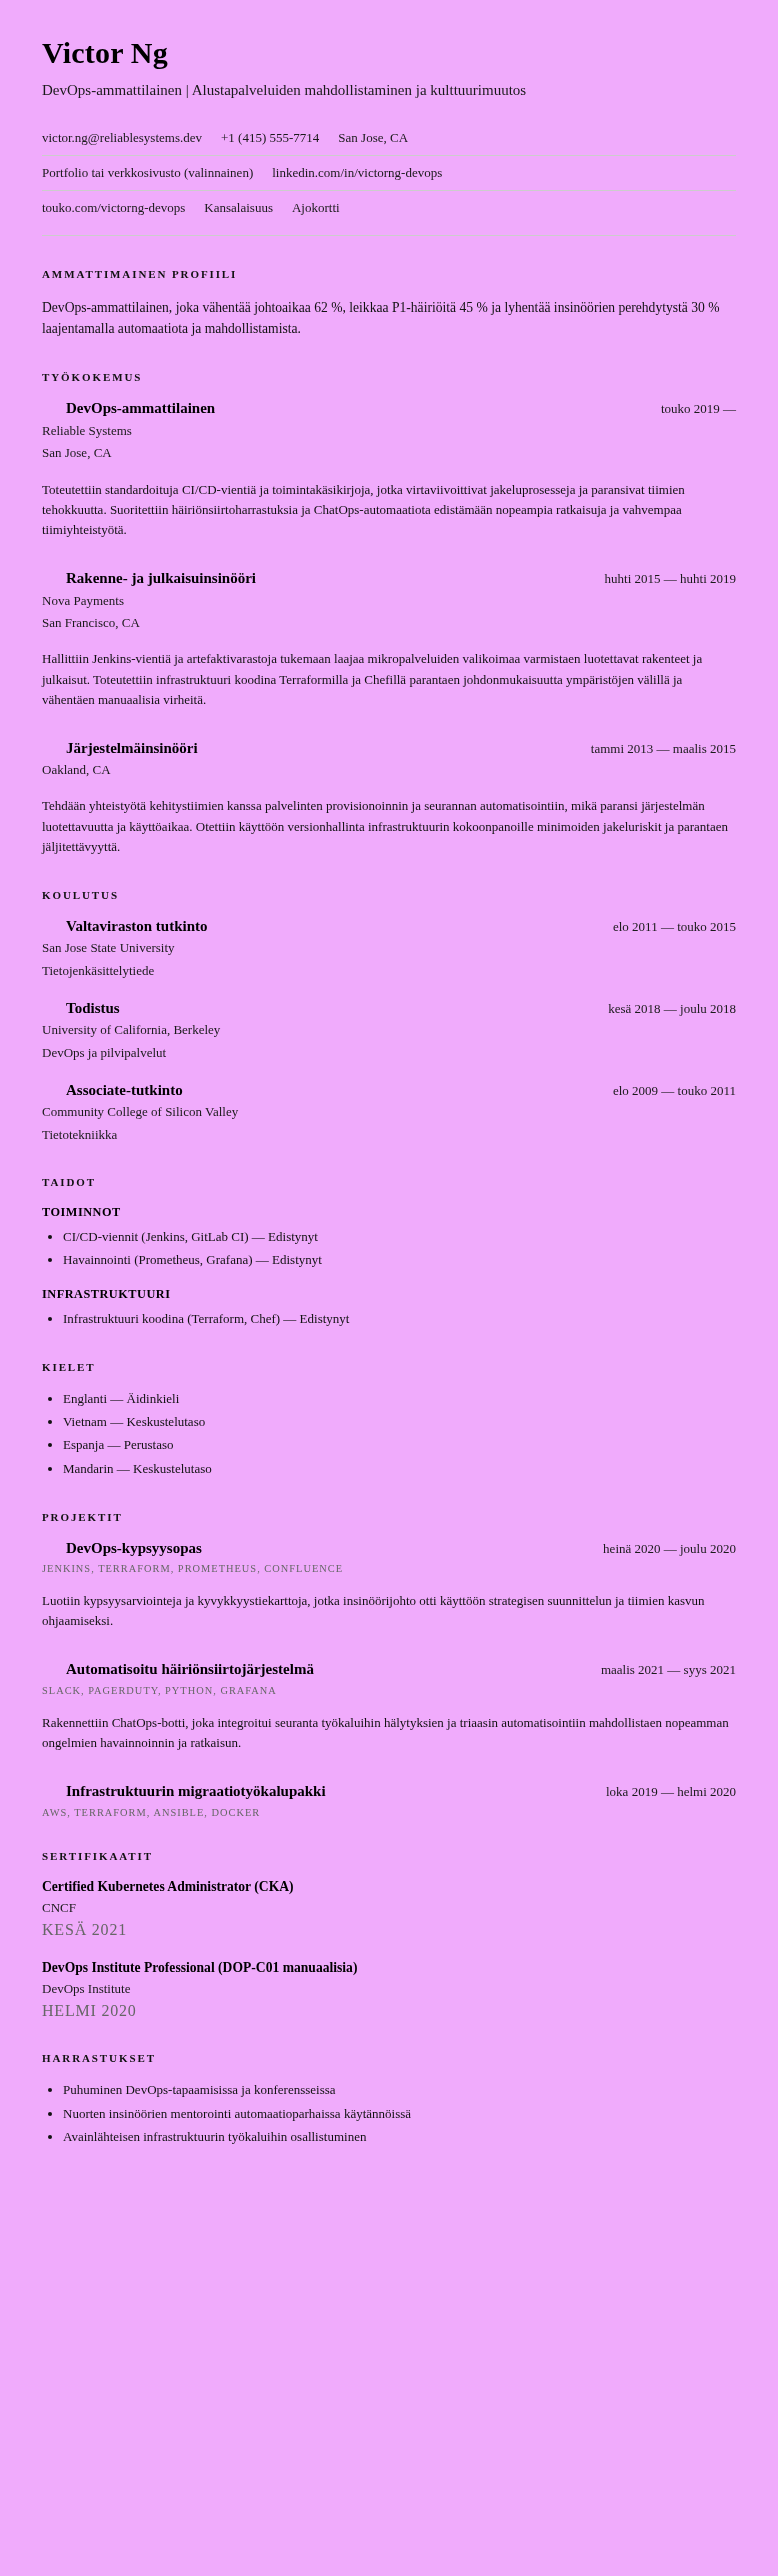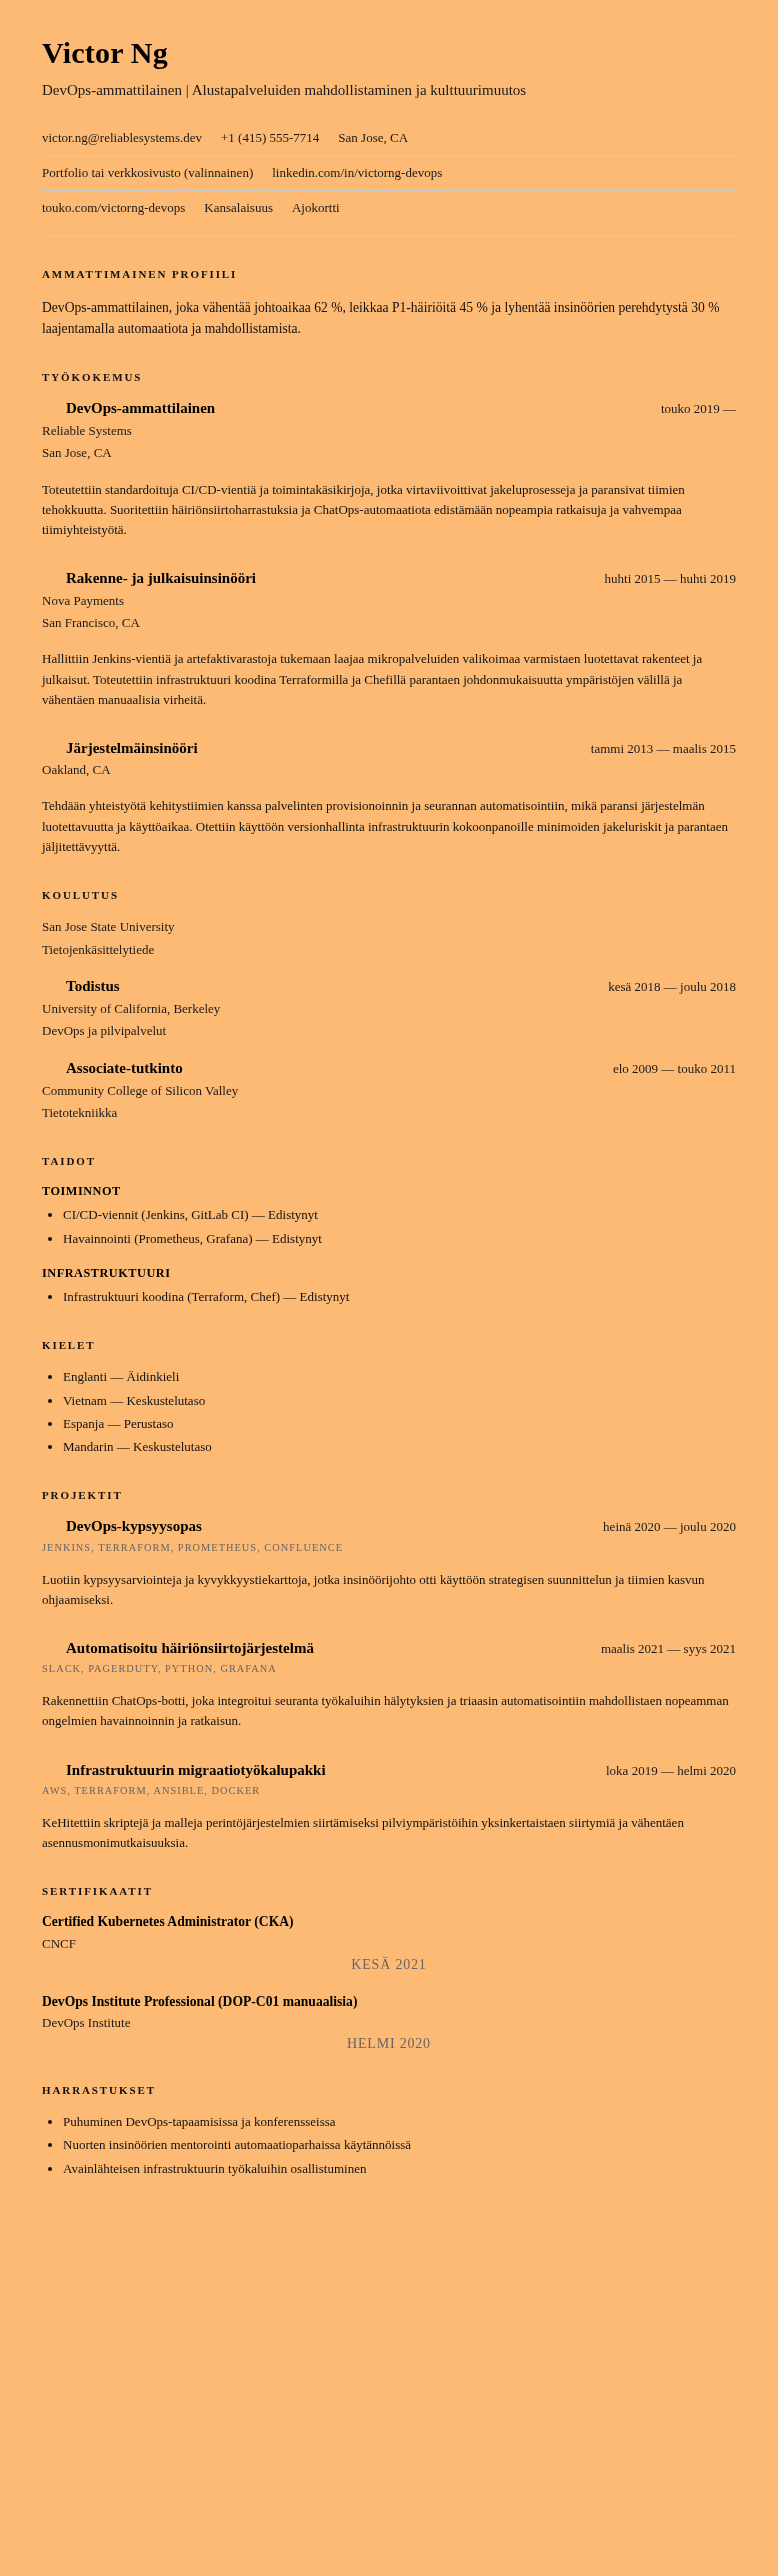--- a/index.html
+++ b/index.html
@@ -6,21 +6,21 @@
   html,body { background:#ffffff; }
   body {
     font-family:"Liberation Serif", serif;
     color:#111111;
     -webkit-font-smoothing:antialiased;
   }
   .page {
     width:779px;
     min-height:2576px;
     margin:0 auto;
-    background:#fdba74;
+    background:#f0abfc;
     padding:36px 43px 58px 42px;
   }
 
   
   .name {
     font-size:30px;
     font-weight:700;
     letter-spacing:0.2px;
     color:#000000;
   }
@@ -121,25 +121,24 @@
     margin:4.5px 0;
     color:#111111;
   }
 
   
   .cert-entry { margin-bottom:21px; }
   .cert-entry:last-child { margin-bottom:0; }
   .cert-title { font-size:13.6px; font-weight:700; color:#000000; }
   .cert-issuer { font-size:13px; color:#1a1a1a; margin-top:5.2px; }
   .cert-date {
-    font-size:14px;
+    font-size:16px;
     letter-spacing:0.8px;
     color:#666666;
     margin-top:5.2px;
-    text-align:center;
   }
 </style>
 </head>
 <body>
 
 <div class="page">
 
   <header>
     <h1 class="name">Victor Ng</h1>
     <div class="tagline">DevOps-ammattilainen | Alustapalveluiden mahdollistaminen ja kulttuurimuutos</div>
@@ -200,20 +199,24 @@
       </div>
       <div class="entry-sub">Oakland, CA</div>
       <p class="entry-desc">Tehdään yhteistyötä kehitystiimien kanssa palvelinten provisionoinnin ja seurannan automatisointiin, mikä paransi järjestelmän luotettavuutta ja käyttöaikaa. Otettiin käyttöön versionhallinta infrastruktuurin kokoonpanoille minimoiden jakeluriskit ja parantaen jäljitettävyyttä.</p>
     </div>
   </section>
 
   <section class="section">
     <h2 class="section-heading">KOULUTUS</h2>
 
     <div class="entry edu-entry">
+      <div class="entry-head">
+        <span class="entry-title">Valtaviraston tutkinto</span>
+        <span class="entry-dates">elo 2011 — touko 2015</span>
+      </div>
       <div class="entry-sub">San Jose State University</div>
       <div class="entry-sub">Tietojenkäsittelytiede</div>
     </div>
 
     <div class="entry edu-entry">
       <div class="entry-head">
         <span class="entry-title">Todistus</span>
         <span class="entry-dates">kesä 2018 — joulu 2018</span>
       </div>
       <div class="entry-sub">University of California, Berkeley</div>
@@ -280,21 +283,20 @@
       <div class="stack-line">SLACK, PAGERDUTY, PYTHON, GRAFANA</div>
       <p class="entry-desc">Rakennettiin ChatOps-botti, joka integroitui seuranta työkaluihin hälytyksien ja triaasin automatisointiin mahdollistaen nopeamman ongelmien havainnoinnin ja ratkaisun.</p>
     </div>
 
     <div class="entry">
       <div class="entry-head">
         <span class="entry-title">Infrastruktuurin migraatiotyökalupakki</span>
         <span class="entry-dates">loka 2019 — helmi 2020</span>
       </div>
       <div class="stack-line">AWS, TERRAFORM, ANSIBLE, DOCKER</div>
-      <p class="entry-desc">KeHitettiin skriptejä ja malleja perintöjärjestelmien siirtämiseksi pilviympäristöihin yksinkertaistaen siirtymiä ja vähentäen asennusmonimutkaisuuksia.</p>
     </div>
   </section>
 
   <section class="section">
     <h2 class="section-heading">SERTIFIKAATIT</h2>
 
     <div class="cert-entry">
       <div class="cert-title">Certified Kubernetes Administrator (CKA)</div>
       <div class="cert-issuer">CNCF</div>
       <div class="cert-date">KESÄ 2021</div>

